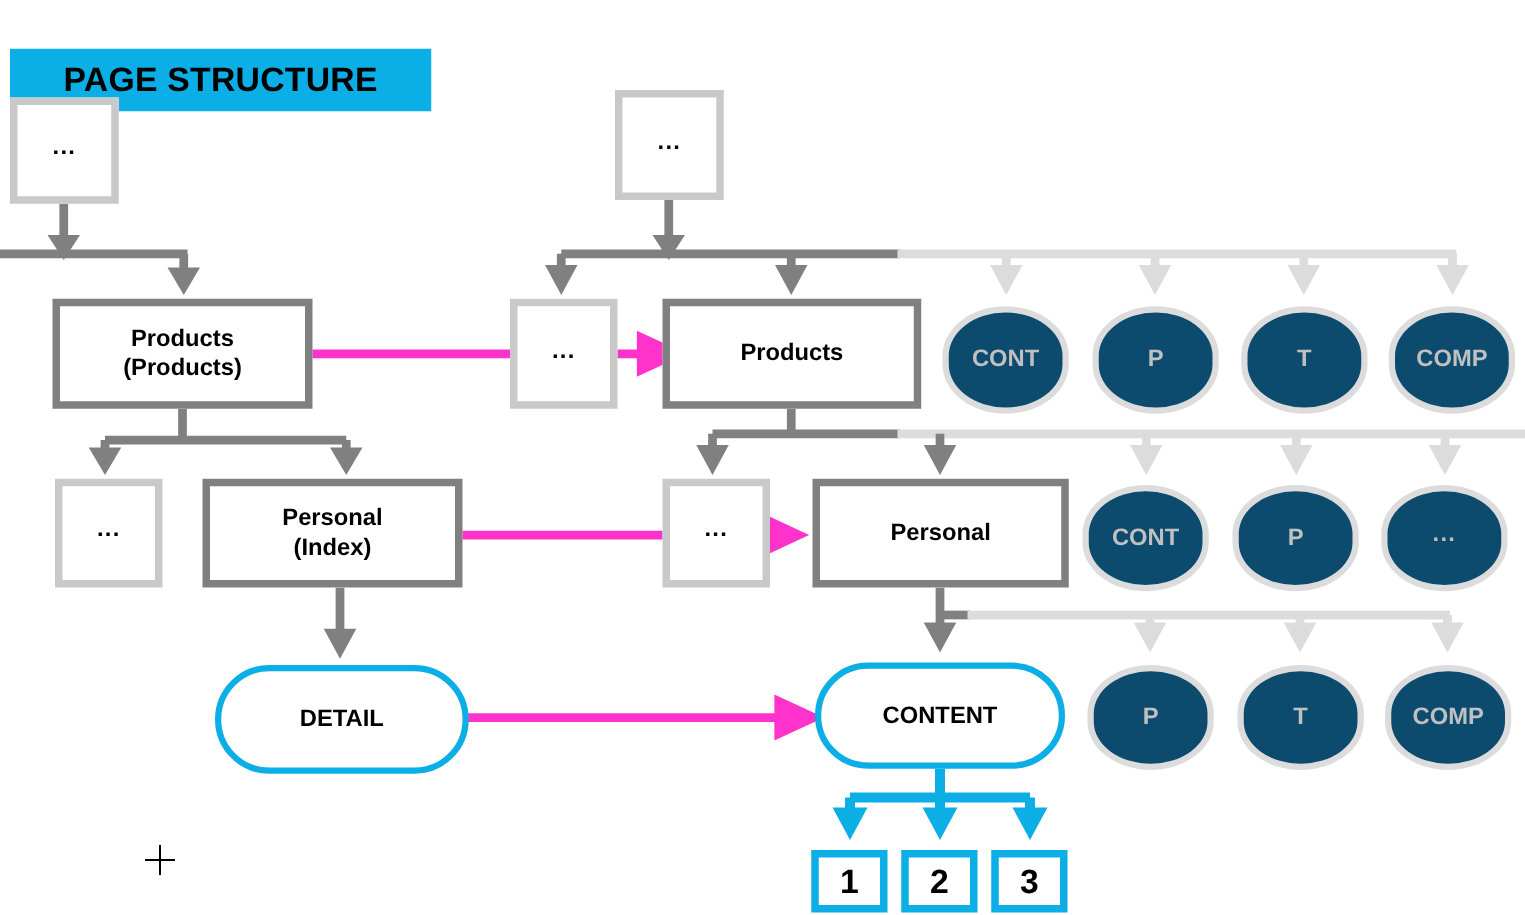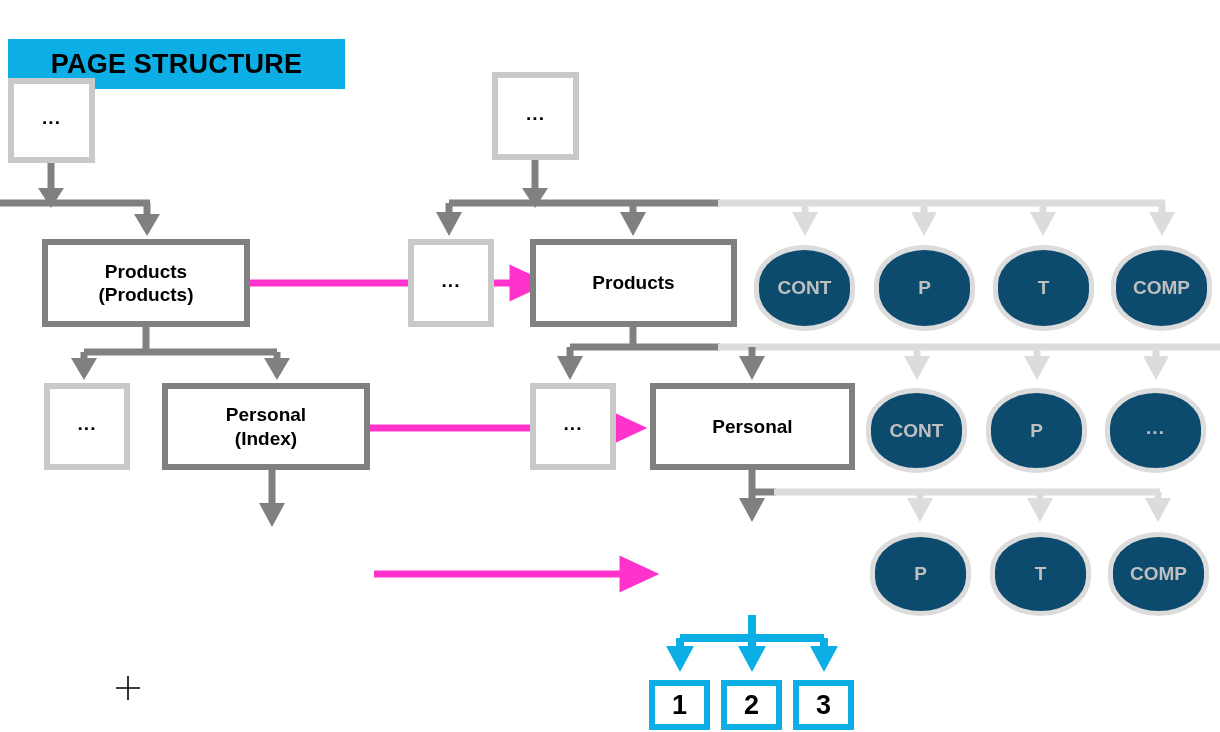--- a/index.html
+++ b/index.html
@@ -232,20 +232,23 @@
     <span>...</span>
   </div>
 
   <div class="node rect" style="left:162px; top:383px; width:208px; height:87px;">
     <div>
       <div>Personal</div>
       <div>(Index)</div>
     </div>
   </div>
 
+  <div class="node pill" style="left:172px; top:532px; width:203px; height:87px;">
+    <span>DETAIL</span>
+  </div>
 
   <div class="node rect ghost dots" style="left:492px; top:72px; width:87px; height:88px;">
     <span>...</span>
   </div>
 
   <div class="node rect ghost dots" style="left:408px; top:239px; width:86px; height:88px;">
     <span>...</span>
   </div>
 
   <div class="node rect" style="left:530px; top:239px; width:207px; height:88px;">
@@ -276,20 +279,23 @@
   <div class="blob" style="left:866px; top:388px; width:101px; height:85px;">
     <span>CONT</span>
   </div>
   <div class="blob" style="left:986px; top:388px; width:101px; height:85px;">
     <span>P</span>
   </div>
   <div class="blob small-dots" style="left:1105px; top:388px; width:101px; height:85px;">
     <span>...</span>
   </div>
 
+  <div class="node pill" style="left:652px; top:530px; width:200px; height:85px;">
+    <span>CONTENT</span>
+  </div>
 
   <div class="blob" style="left:870px; top:532px; width:101px; height:84px;">
     <span>P</span>
   </div>
   <div class="blob" style="left:990px; top:532px; width:101px; height:84px;">
     <span>T</span>
   </div>
   <div class="blob" style="left:1108px; top:532px; width:101px; height:84px;">
     <span>COMP</span>
   </div>

